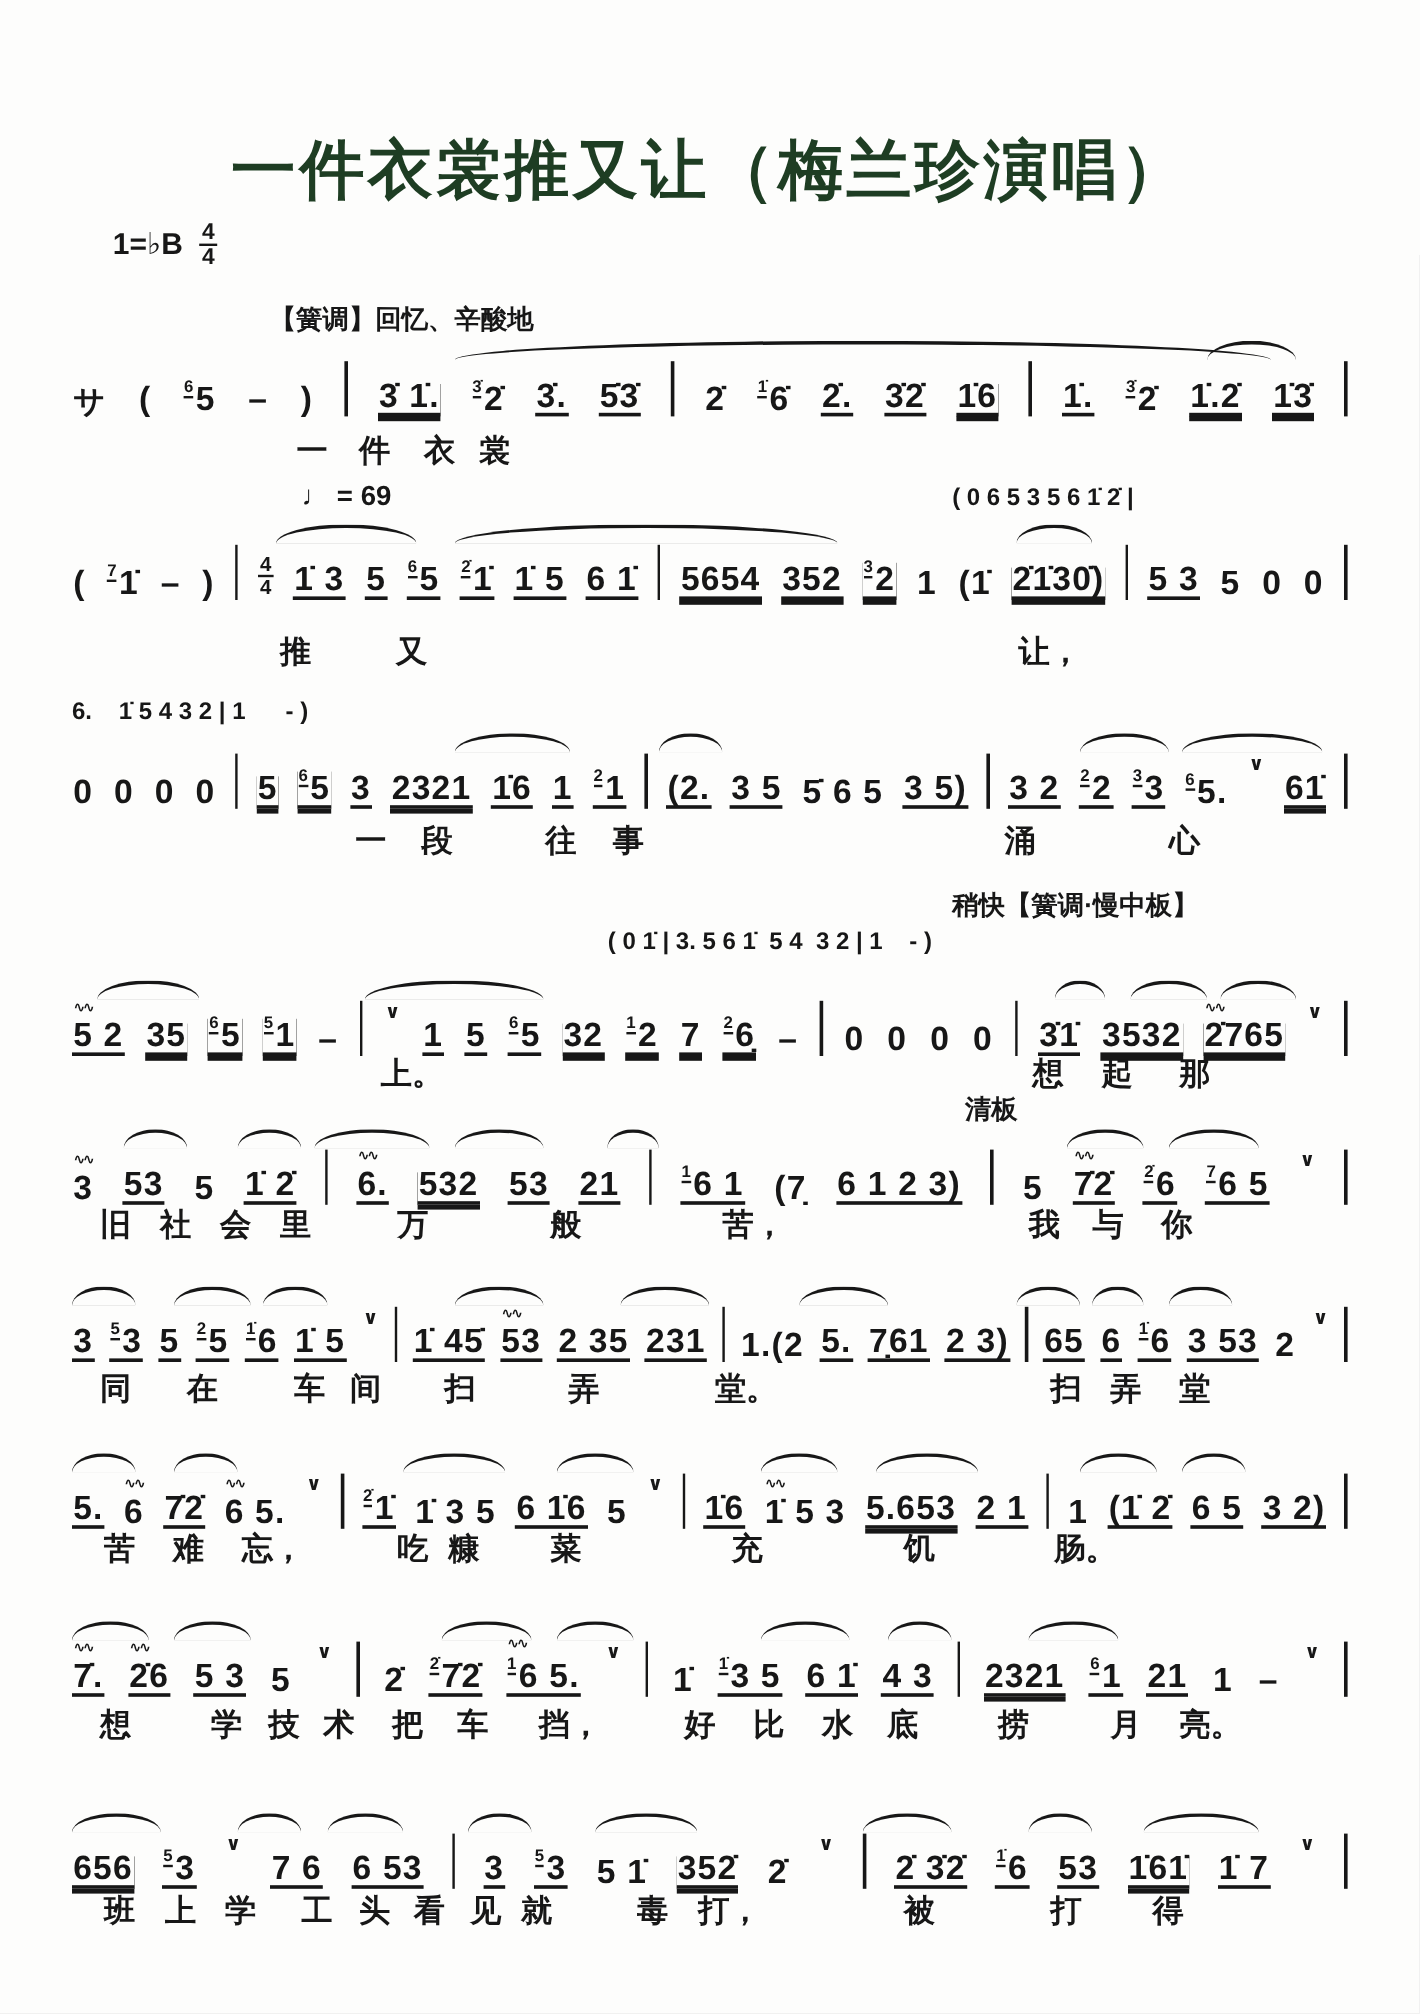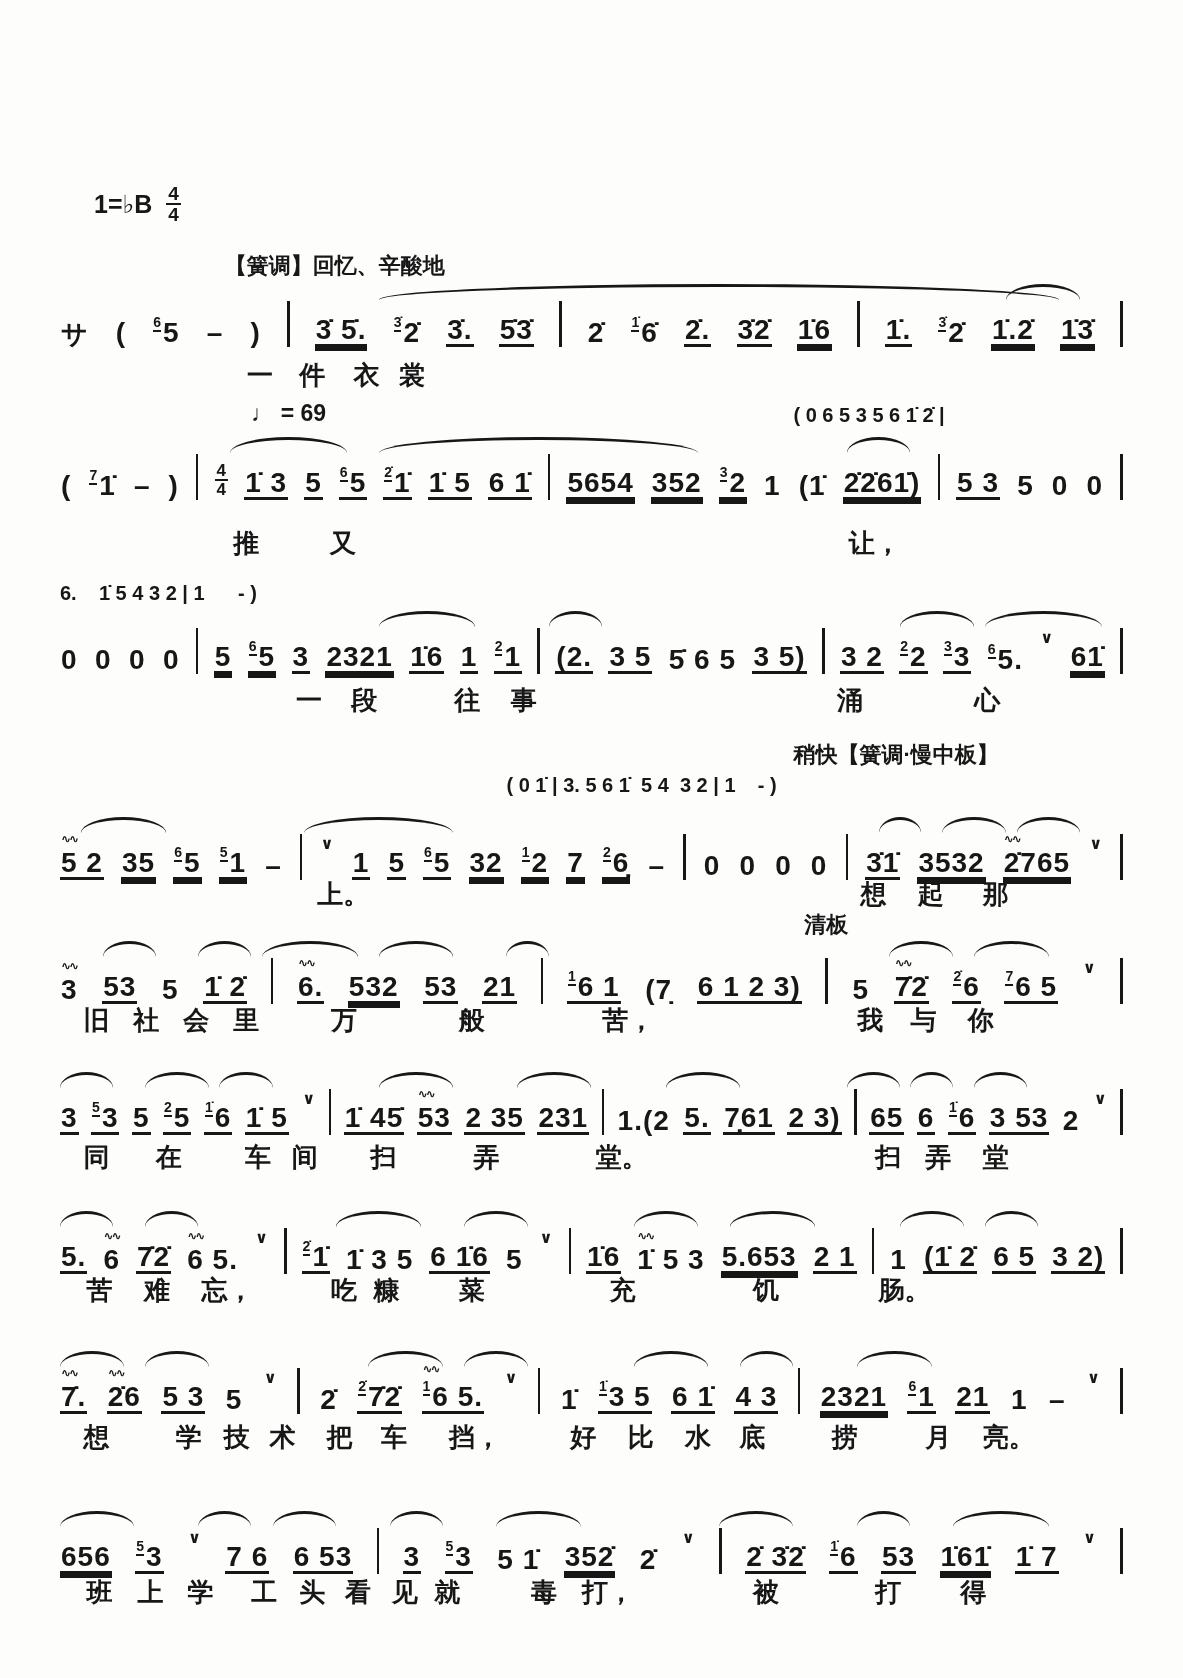--- a/index.html
+++ b/index.html
@@ -35,38 +35,39 @@
   .lyr span{position:absolute;white-space:pre;}
   .ann{position:absolute;font-weight:bold;white-space:pre;}
   .lbl{font-size:22px;}
   .small{font-size:20px;}
   .tempo{font-size:23px;}
 </style>
 </head>
 <body>
 
 <div class="page" style="background: rgb(253, 253, 252);">
+  <div class="title" style="color: rgb(30, 61, 35);">一件衣裳推又让（梅兰珍演唱）</div>
   <div class="keysig">
     <span>1=♭B</span>
     <span class="ts">
       <b>4</b>
       <b>4</b>
     </span>
   </div>
   <div id="score">
       <div class="line" style="top: 295px;">
         <div class="ann lbl" style="left: 15.5%; top: -44px;">【簧调】回忆、辛酸地</div>
         <div class="notes">
           <span class="tok pre">サ</span>
           <span class="tok">(</span>
           <span class="tok"><sup class="g">6</sup>5</span>
           <span class="tok">–</span>
           <span class="tok">)</span>
           <span class="bar"></span>
-          <span class="tok u2">3̇ 5̇.</span>
+          <span class="tok u2">3̇ 1̇.</span>
           <span class="tok"><sup class="g">3̇</sup>2̇</span>
           <span class="tok u1">3̇.</span>
           <span class="tok u1">5̇3̇</span>
           <span class="bar"></span>
           <span class="tok">2̇</span>
           <span class="tok"><sup class="g">1̇</sup>6̇</span>
           <span class="tok u1">2̇.</span>
           <span class="tok u1">3̇2̇</span>
           <span class="tok u2">1̇6</span>
           <span class="bar"></span>
@@ -103,21 +104,21 @@
           <span class="tok u1"><sup class="g">6</sup>5</span>
           <span class="tok u1"><sup class="g">2̇</sup>1̇</span>
           <span class="tok u1">1̇ 5</span>
           <span class="tok u1">6 1̇</span>
           <span class="bar"></span>
           <span class="tok u2">5654</span>
           <span class="tok u2">352</span>
           <span class="tok u2"><sup class="g">3</sup>2</span>
           <span class="tok">1</span>
           <span class="tok">(1̇</span>
-          <span class="tok u2">2̇2̇61̇)</span>
+          <span class="tok u2">2̇1̇30̇)</span>
           <span class="bar"></span>
           <span class="tok u1">5 3</span>
           <span class="tok">5</span>
           <span class="tok">0</span>
           <span class="tok">0</span>
           <span class="bar"></span>
           <span class="arc" style="left: 16%; width: 11%;"></span>
           <span class="arc" style="left: 30%; width: 30%;"></span>
           <span class="arc" style="left: 74%; width: 6%;"></span>
         </div>

